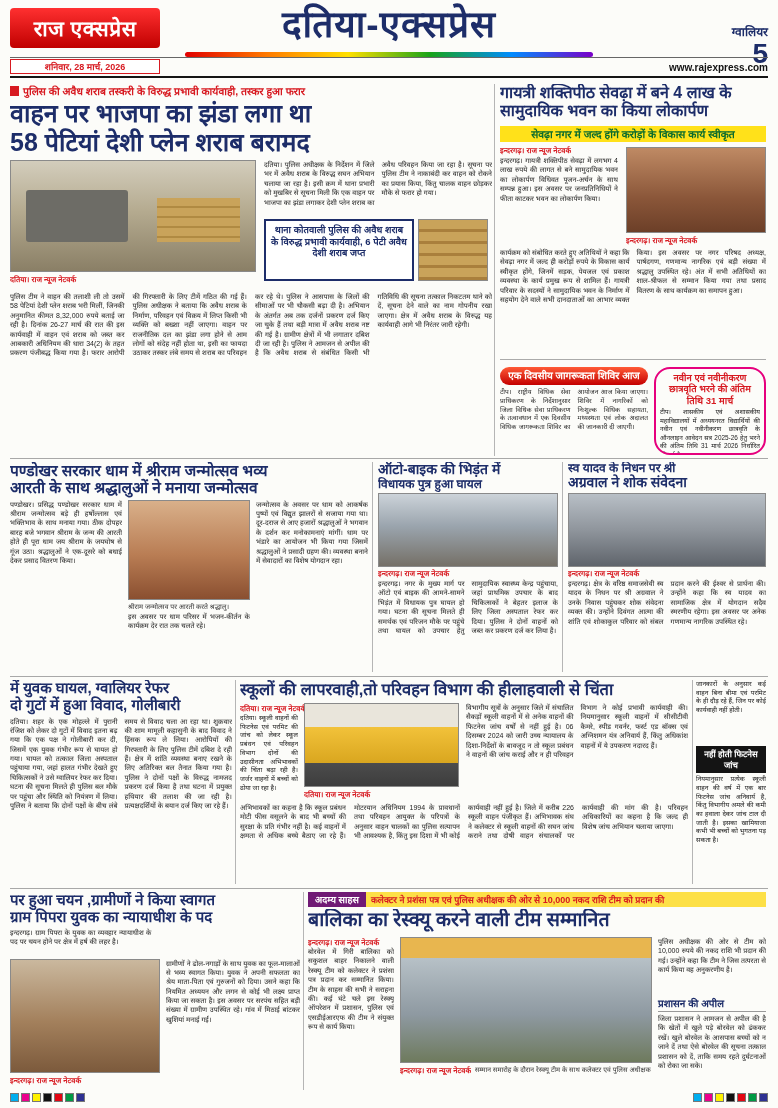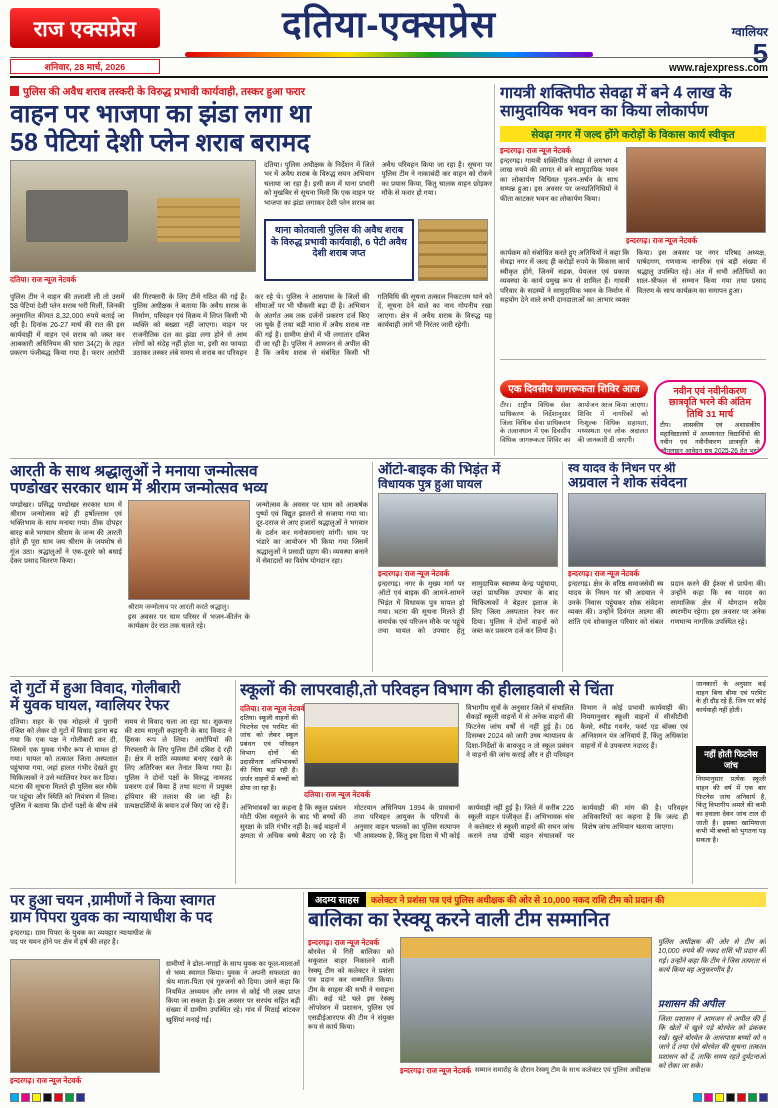--- a/index.html
+++ b/index.html
@@ -63,21 +63,21 @@
   
   .art-gayatri { left:500px; top:84px; width:266px; height:374px; }
   .g-hl { font-size:16px; height:40px; overflow:hidden; }
   .g-strip { margin-top:2px; height:16px; background:var(--yellow,#ffe11a); color:var(--green,#0a6b2d); font-weight:800; font-size:10.5px; display:flex; align-items:center; justify-content:center; overflow:hidden; white-space:nowrap; }
   .g-content { position:relative; margin-top:3px; height:310px; }
   .g-byline { position:absolute; left:0; top:0; }
   .g-left { position:absolute; left:0; top:11px; width:118px; height:88px; }
   .g-photo { position:absolute; right:0; top:2px; width:140px; height:86px; }
   .g-photo-cap { position:absolute; right:0; top:90px; width:140px; }
   .g-body2 { position:absolute; left:0; top:103px; width:266px; height:108px; }
-  .g-bottom { position:absolute; left:0; top:214px; width:266px; height:96px; border-top:1px solid #aaa; padding-top:20px; display:flex; gap:6px; }
+  .g-bottom { position:absolute; left:0; top:214px; width:266px; height:96px; border-top:1px solid #aaa; padding-top:7px; display:flex; gap:6px; }
   .shivir { width:148px; }
   .shivir-box { background:linear-gradient(180deg,#ff5a36,#c40000); color:#fff; font-weight:800; font-size:10px; text-align:center; border-radius:9px; padding:3px 4px; line-height:1.2; }
   .shivir-body { margin-top:3px; height:62px; font-size:6.6px; }
   .scholar { flex:1; border:2px solid var(--pink,#e6007e); border-radius:16px; padding:3px 4px; overflow:hidden; }
   .scholar-hl { color:var(--red,#d71a21); font-weight:800; font-size:9.5px; line-height:1.2; text-align:center; }
   .scholar-body { margin-top:2px; font-size:6.4px; }
 
   
   .art-pandokhar { left:10px; top:462px; width:358px; height:210px; }
   .p-content { position:relative; margin-top:3px; height:164px; }
@@ -116,28 +116,28 @@
   
   .art-judge { left:10px; top:892px; width:290px; height:198px; }
   .j-top { margin-top:2px; height:28px; }
   .j-row { position:relative; margin-top:3px; height:124px; }
   .j-photo { position:absolute; left:0; top:0; width:150px; height:114px; }
   .j-cap { position:absolute; left:0; top:116px; width:150px; }
   .j-right { position:absolute; left:156px; top:0; width:134px; height:124px; }
 
   .art-rescue { left:308px; top:892px; width:458px; height:198px; }
   .r-kicker { display:flex; height:15px; overflow:hidden; }
-  .r-kicker-label { background:#000000; color:#fff; font-weight:800; font-size:9.5px; padding:1px 7px; display:flex; align-items:center; flex:0 0 auto; }
+  .r-kicker-label { background:#701a75; color:#fff; font-weight:800; font-size:9.5px; padding:1px 7px; display:flex; align-items:center; flex:0 0 auto; }
   .r-kicker-text { flex:1; background:#fde047; color:var(--red,#d71a21); font-weight:700; font-size:9px; display:flex; align-items:center; padding:0 5px; white-space:nowrap; overflow:hidden; }
   .r-hl { font-size:19.5px; height:25px; margin-top:2px; overflow:hidden; white-space:nowrap; }
   .r-content { position:relative; margin-top:3px; height:150px; }
   .r-left { position:absolute; left:0; top:0; width:86px; height:150px; }
   .r-photo { position:absolute; left:92px; top:0; width:252px; height:126px; }
   .r-cap-row { position:absolute; left:92px; top:128px; width:252px; display:flex; gap:4px; }
-  .r-right { position:absolute; left:350px; top:0; width:108px; height:150px;font-style:italic; }
+  .r-right { position:absolute; left:350px; top:0; width:108px; height:150px; }
   .appeal-hl { color:var(--navy,#1d2d69); font-weight:800; font-size:10px; margin:3px 0 2px; border-bottom:1px solid #999; padding-bottom:1px; }
 
   
   .marks { position:absolute; bottom:6px; display:flex; gap:2px; }
   .marks-left { left:10px; }
   .marks-right { right:10px; }
   .mark-sq { width:9px; height:9px; border:0.5px solid #777; }
 </style>
 </head>
 <body>
@@ -196,22 +196,22 @@
         <div class="scholar">
           <div class="scholar-hl">नवीन एवं नवीनीकरण छात्रवृति भरने की अंतिम तिथि 31 मार्च</div>
           <div class="body-text scholar-body">टीप। शासकीय एवं अशासकीय महाविद्यालयों में अध्ययनरत विद्यार्थियों की नवीन एवं नवीनीकरण छात्रवृति के ऑनलाइन आवेदन सत्र 2025-26 हेतु भरने की अंतिम तिथि 31 मार्च 2026 निर्धारित की गई है।</div>
         </div>
       </div>
     </div>
   </article>
 
   <article class="art-pandokhar">
     <div>
+      <div class="hl" style="font-size:15.5px">पण्डोखर सरकार धाम में श्रीराम जन्मोत्सव भव्य</div>
       <div class="hl" style="font-size:15.5px">आरती के साथ श्रद्धालुओं ने मनाया जन्मोत्सव</div>
-      <div class="hl" style="font-size:15.5px">पण्डोखर सरकार धाम में श्रीराम जन्मोत्सव भव्य</div>
     </div>
     <div class="p-content">
       <div class="body-text p-left">पण्डोखर। प्रसिद्ध पण्डोखर सरकार धाम में श्रीराम जन्मोत्सव बड़े ही हर्षोल्लास एवं भक्तिभाव के साथ मनाया गया। ठीक दोपहर बारह बजे भगवान श्रीराम के जन्म की आरती होते ही पूरा धाम जय श्रीराम के जयघोष से गूंज उठा। श्रद्धालुओं ने एक-दूसरे को बधाई देकर प्रसाद वितरण किया।</div>
       <div class="photo ph-aarti2 p-photo"></div>
       <div class="caption p-cap">श्रीराम जन्मोत्सव पर आरती करते श्रद्धालु।</div>
       <div class="body-text p-mid">इस अवसर पर धाम परिसर में भजन-कीर्तन के कार्यक्रम देर रात तक चलते रहे।</div>
       <div class="body-text p-right">जन्मोत्सव के अवसर पर धाम को आकर्षक पुष्पों एवं विद्युत झालरों से सजाया गया था। दूर-दराज से आए हजारों श्रद्धालुओं ने भगवान के दर्शन कर मनोकामनाएं मांगीं। धाम पर भंडारे का आयोजन भी किया गया जिसमें श्रद्धालुओं ने प्रसादी ग्रहण की। व्यवस्था बनाने में सेवादारों का विशेष योगदान रहा।</div>
     </div>
   </article>
 
@@ -230,22 +230,22 @@
       <div class="hl" style="font-size:12px">स्व यादव के निधन पर श्री</div>
       <div class="hl" style="font-size:14px">अग्रवाल ने शोक संवेदना</div>
     </div>
     <div class="photo ph-shok a-photo" style="width:198px"></div>
     <div class="byline small-gap">इन्दरगढ़। राज न्यूज नेटवर्क</div>
     <div class="body-text cols2 a-body">इन्दरगढ़। क्षेत्र के वरिष्ठ समाजसेवी स्व यादव के निधन पर श्री अग्रवाल ने उनके निवास पहुंचकर शोक संवेदना व्यक्त की। उन्होंने दिवंगत आत्मा की शांति एवं शोकाकुल परिवार को संबल प्रदान करने की ईश्वर से प्रार्थना की। उन्होंने कहा कि स्व यादव का सामाजिक क्षेत्र में योगदान सदैव स्मरणीय रहेगा। इस अवसर पर अनेक गणमान्य नागरिक उपस्थित रहे।</div>
   </article>
 
   <article class="art-guton">
     <div>
+      <div class="hl" style="font-size:15px">में युवक घायल, ग्वालियर रेफर</div>
       <div class="hl" style="font-size:15px">दो गुटों में हुआ विवाद, गोलीबारी</div>
-      <div class="hl" style="font-size:15px">में युवक घायल, ग्वालियर रेफर</div>
     </div>
     <div class="body-text cols2 gu-body">दतिया। शहर के एक मोहल्ले में पुरानी रंजिश को लेकर दो गुटों में विवाद इतना बढ़ गया कि एक पक्ष ने गोलीबारी कर दी, जिसमें एक युवक गंभीर रूप से घायल हो गया। घायल को तत्काल जिला अस्पताल पहुंचाया गया, जहां हालत गंभीर देखते हुए चिकित्सकों ने उसे ग्वालियर रेफर कर दिया। घटना की सूचना मिलते ही पुलिस बल मौके पर पहुंचा और स्थिति को नियंत्रण में लिया। पुलिस ने बताया कि दोनों पक्षों के बीच लंबे समय से विवाद चला आ रहा था। शुक्रवार की शाम मामूली कहासुनी के बाद विवाद ने हिंसक रूप ले लिया। आरोपियों की गिरफ्तारी के लिए पुलिस टीमें दबिश दे रही हैं। क्षेत्र में शांति व्यवस्था बनाए रखने के लिए अतिरिक्त बल तैनात किया गया है। पुलिस ने दोनों पक्षों के विरुद्ध नामजद प्रकरण दर्ज किया है तथा घटना में प्रयुक्त हथियार की तलाश की जा रही है। प्रत्यक्षदर्शियों के बयान दर्ज किए जा रहे हैं।</div>
   </article>
 
   <article class="art-schools">
     <div class="hl s-hl">स्कूलों की लापरवाही,तो परिवहन विभाग की हीलाहवाली से चिंता</div>
     <div class="s-content">
       <div class="byline s-byline">दतिया। राज न्यूज नेटवर्क</div>
       <div class="body-text s-left">दतिया। स्कूली वाहनों की फिटनेस एवं परमिट की जांच को लेकर स्कूल प्रबंधन एवं परिवहन विभाग दोनों की उदासीनता अभिभावकों की चिंता बढ़ा रही है। जर्जर वाहनों में बच्चों को ढोया जा रहा है।</div>
       <div class="photo ph-bus s-photo"></div>

